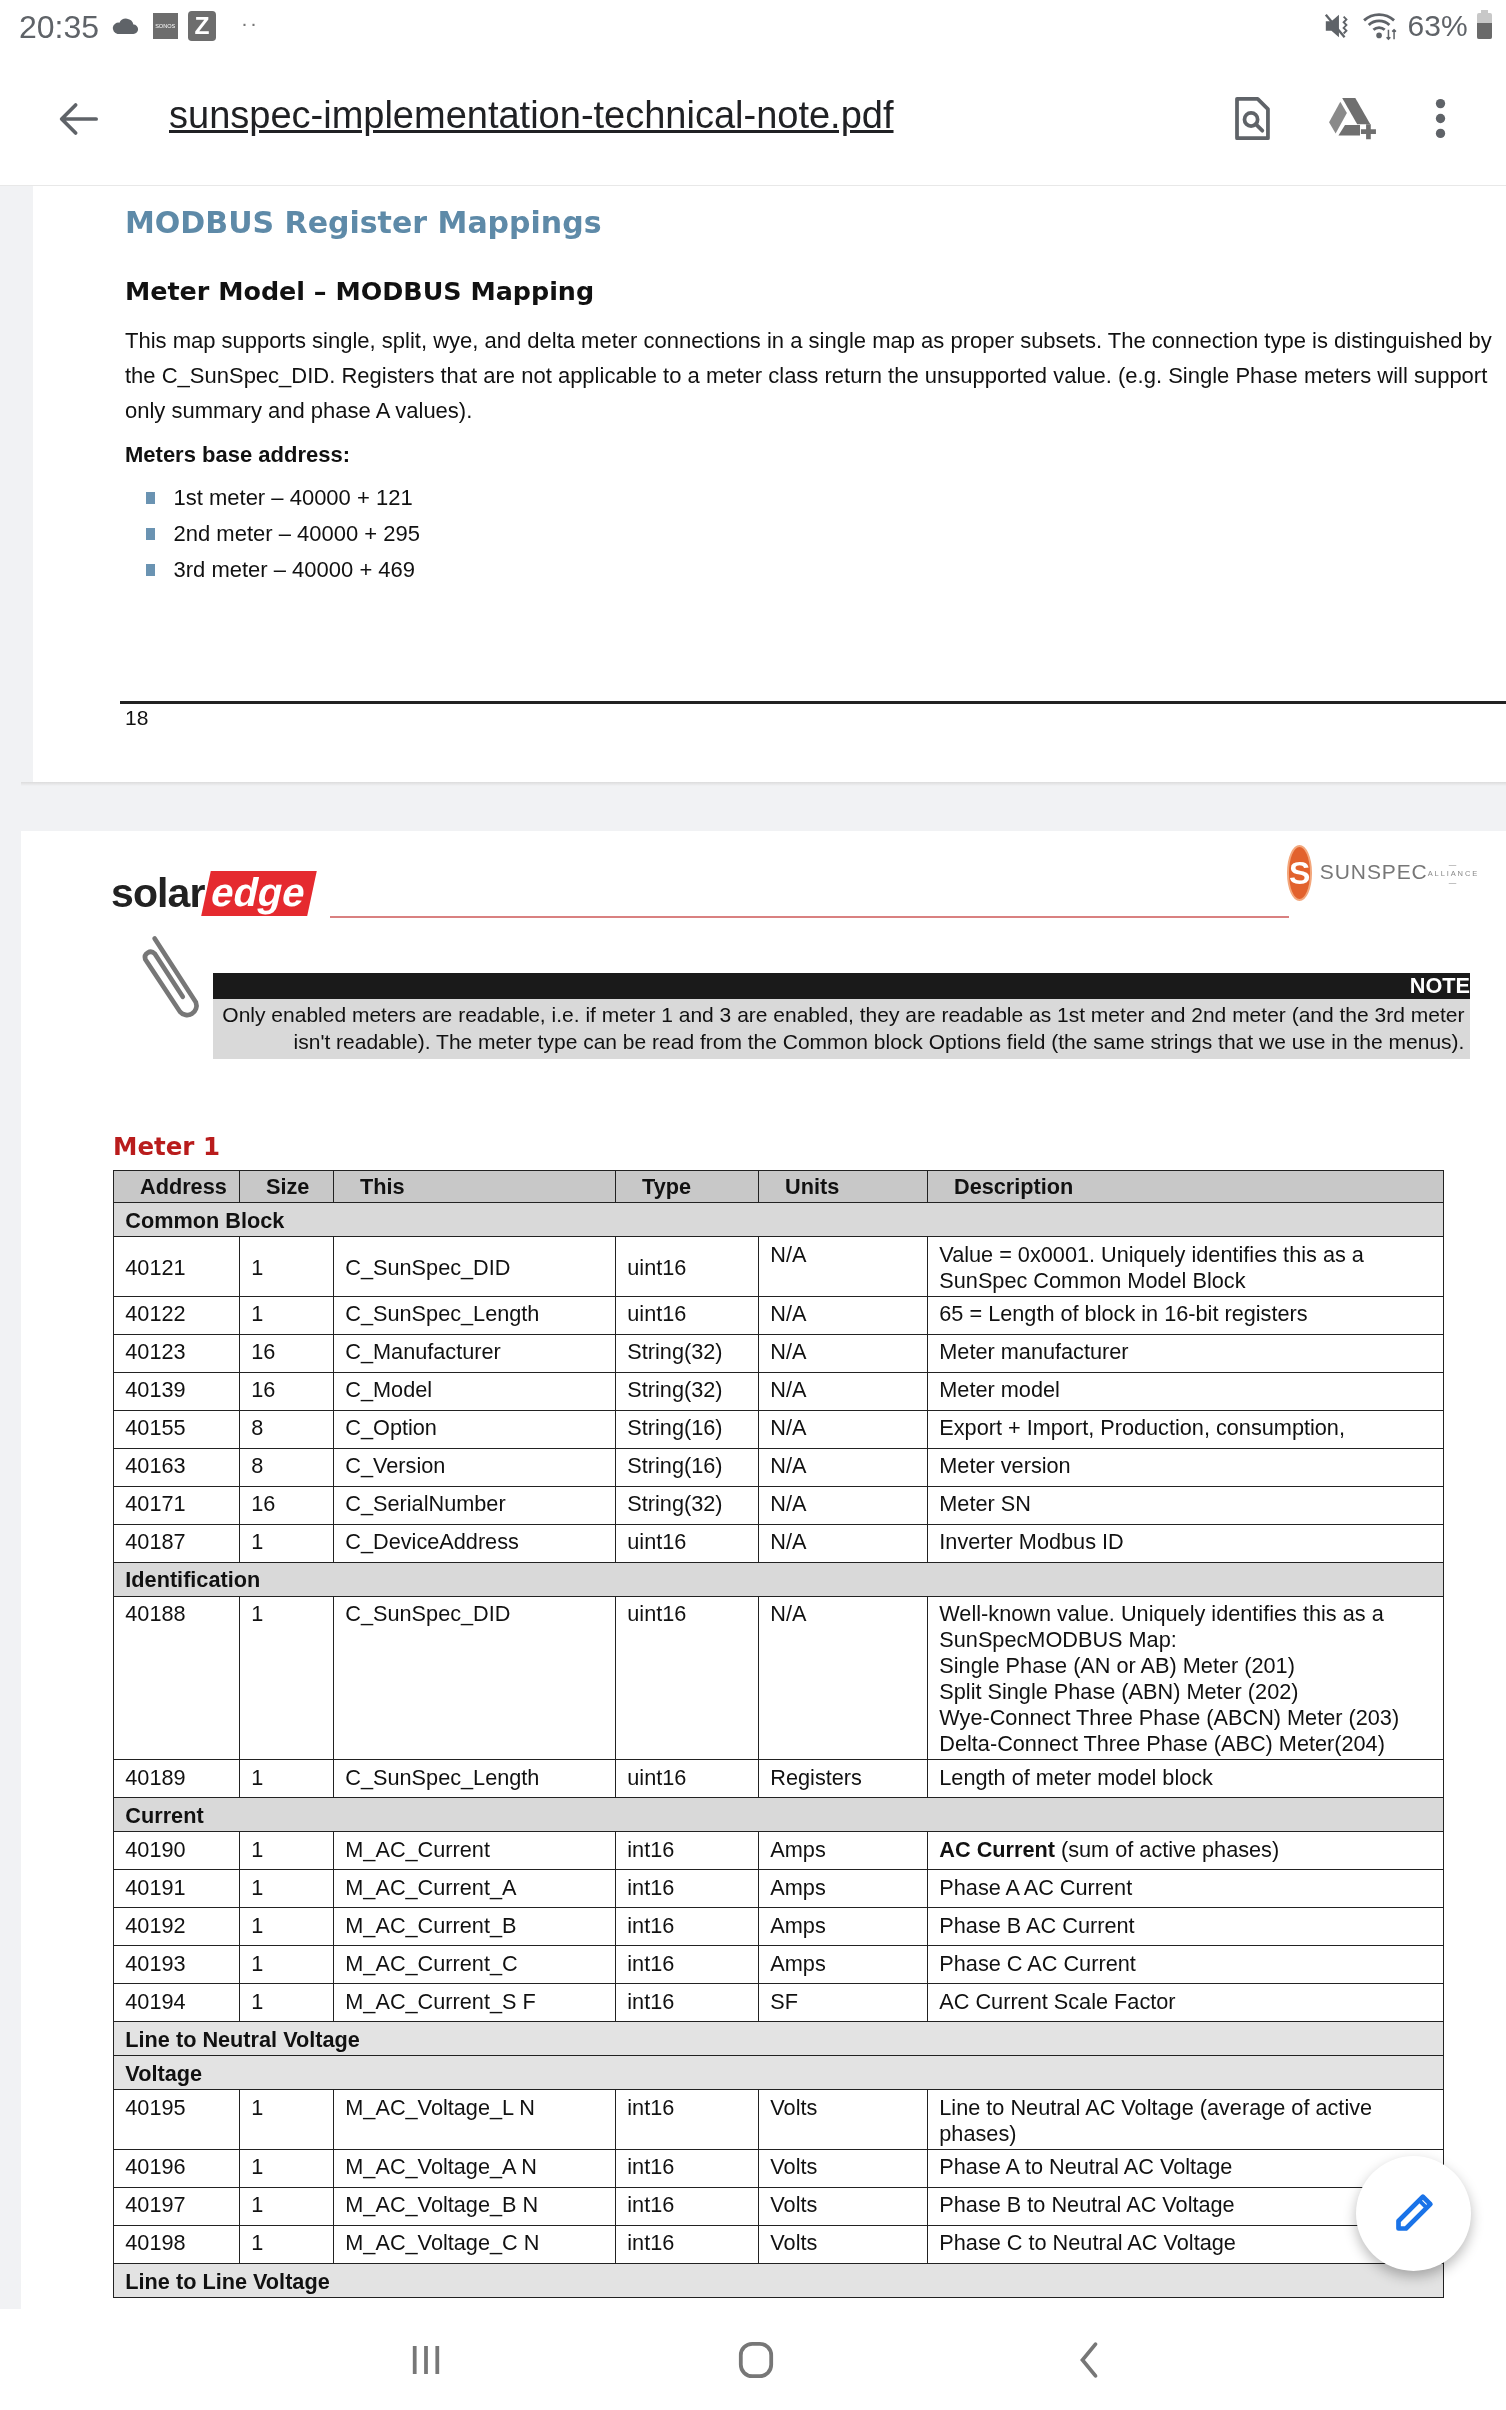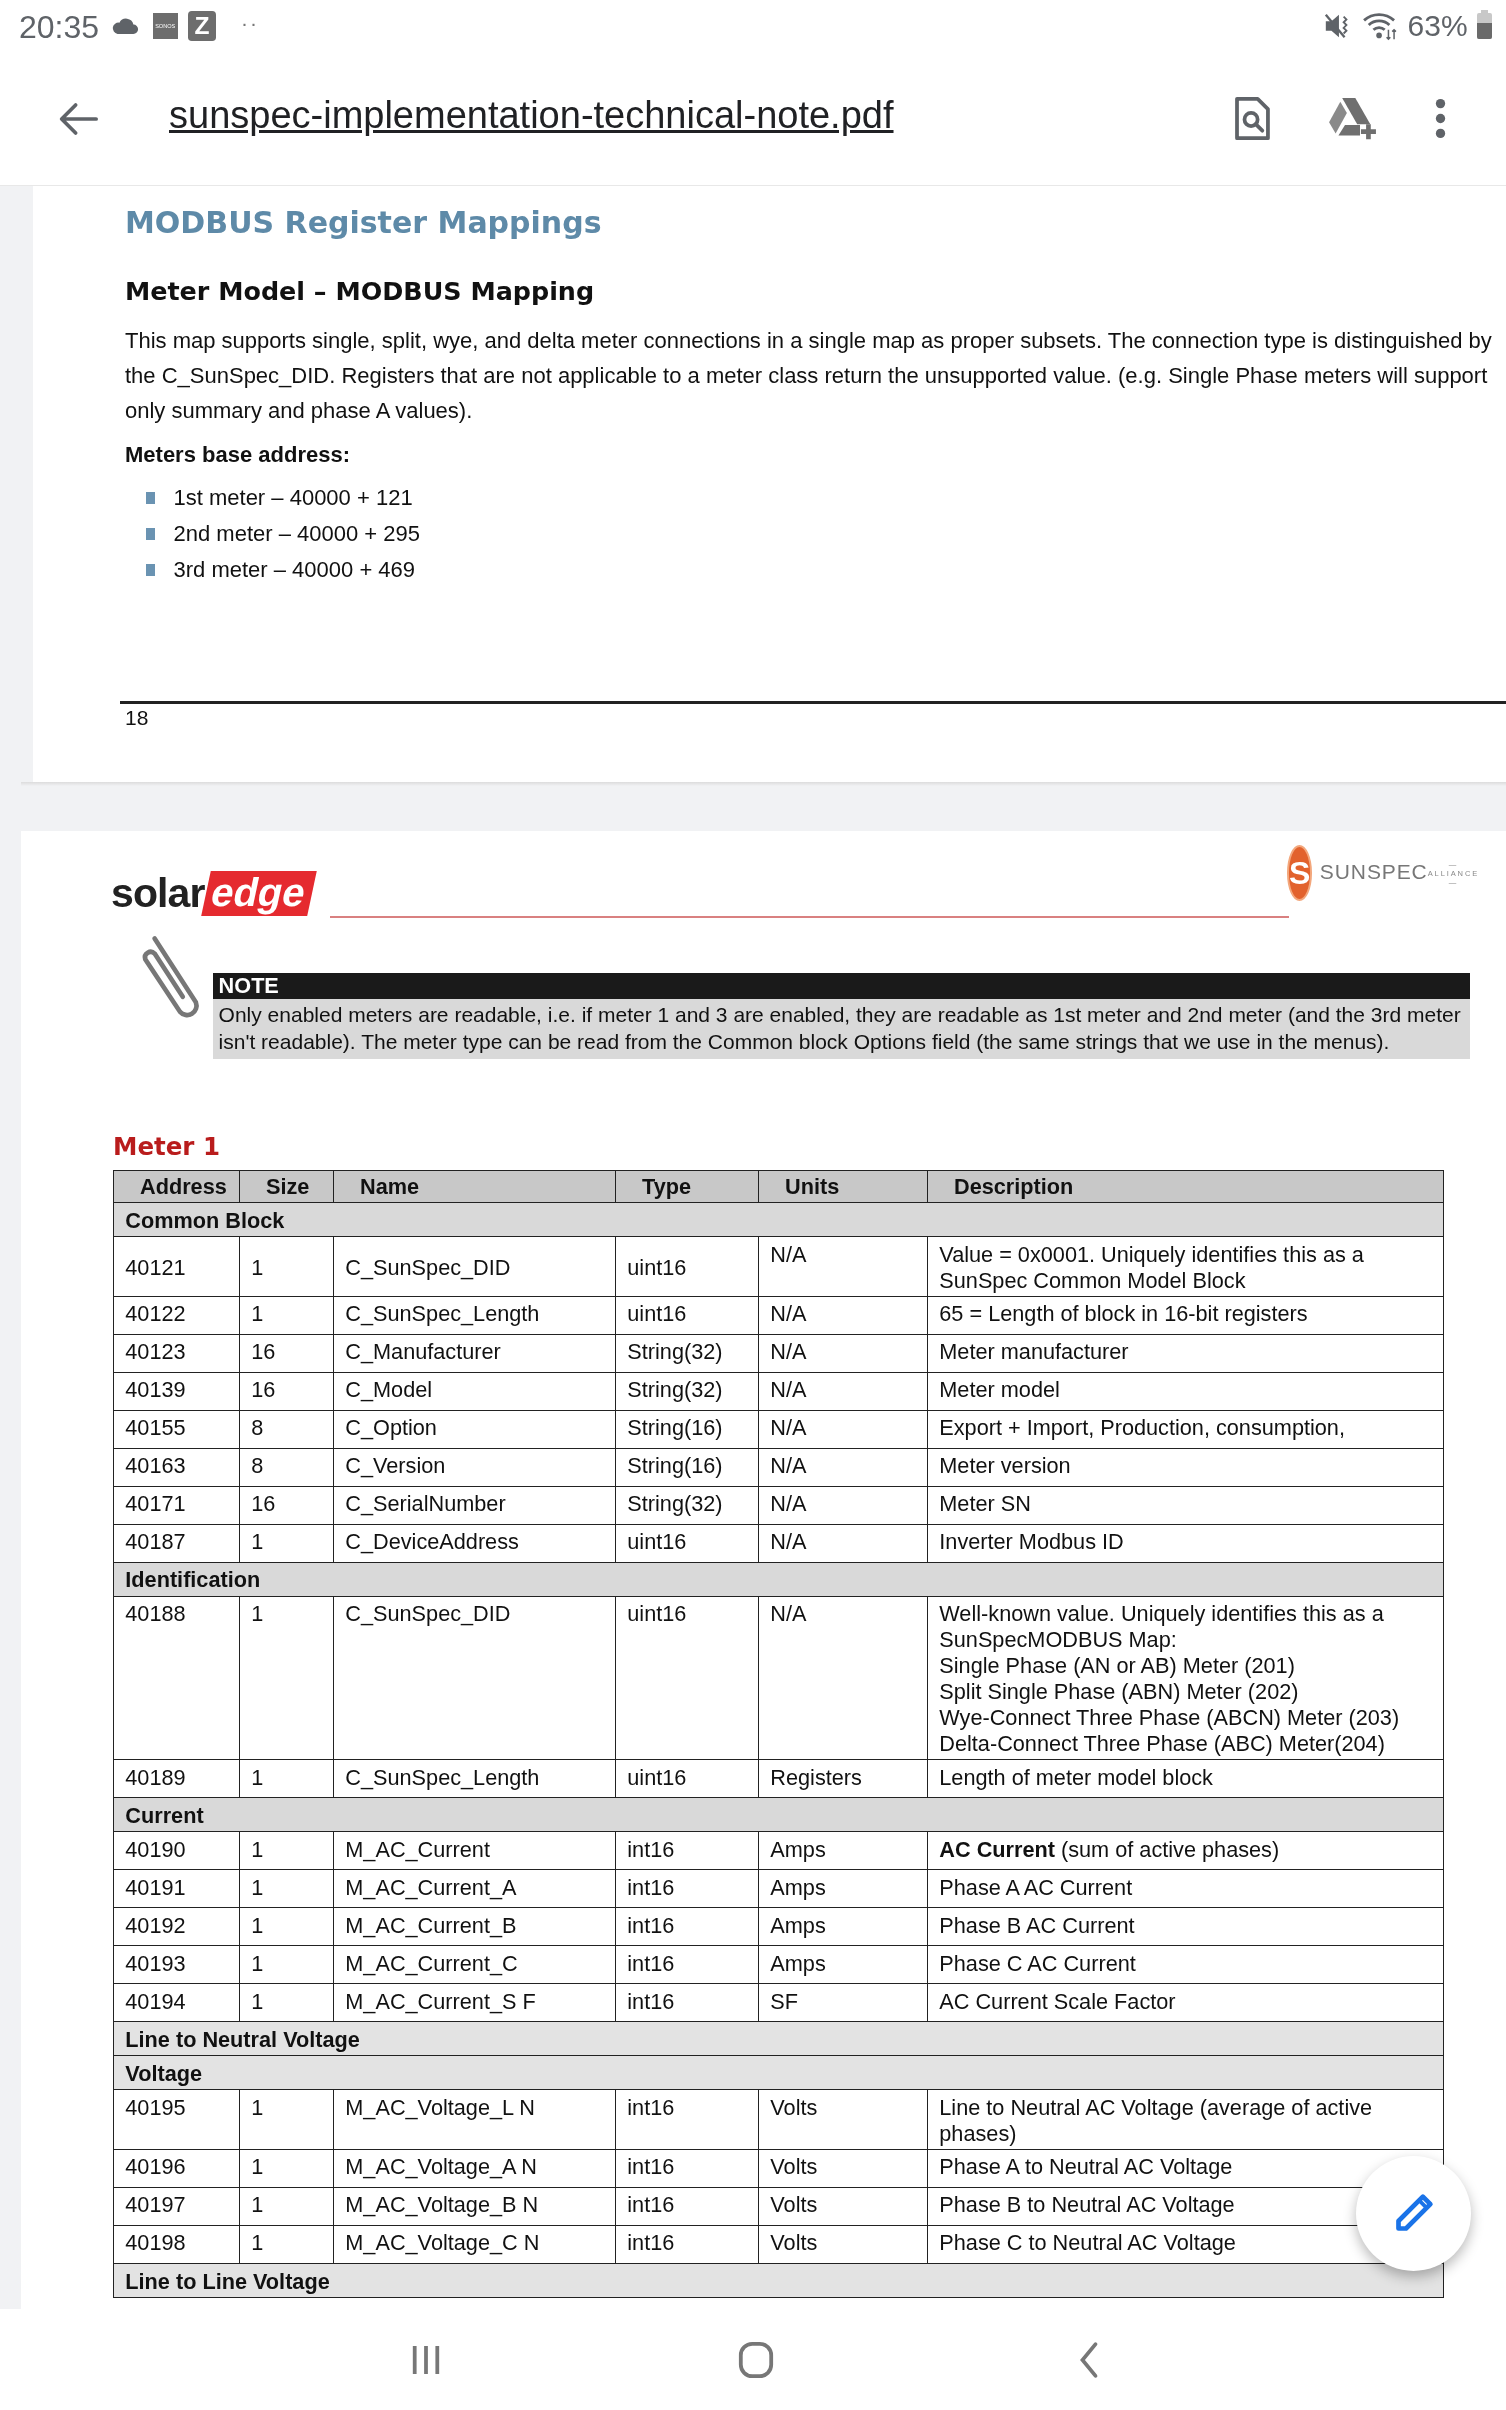--- a/index.html
+++ b/index.html
@@ -46,21 +46,21 @@
   .se-solar { font-size: 41px; font-weight: bold; color: #222; letter-spacing: -0.9px; }
   .se-edge { font-size: 40px; font-weight: bold; color: #fff; background: #e52a2f; padding: 0 7.5px 1.9px 5.6px; transform: skewX(-12deg); display: inline-block; margin-left: 1.9px; line-height: 43px; }
   .header-rule { position: absolute; left: 309px; top: 85px; width: 959px; height: 1.9px; background: #d98080; }
   .sunspec { position: absolute; left: 1266px; top: 9.4px; width: 179px; height: 66px; display: flex; align-items: center; }
   .ss-circle { width: 56px; height: 56px; border-radius: 50%; background: #e2622d; border: 2.8px solid #f3a77c; display: flex; align-items: center; justify-content: center; color: #fff; font-weight: bold; font-size: 32px; }
   .ss-text { margin-left: 7.5px; display: flex; flex-direction: row; }
   .ss-text .big { font-size: 21px; color: #777; letter-spacing: 0.9px; }
   .ss-text .small { font-size: 7.5px; color: #888; letter-spacing: 1.9px; text-align: center; }
 
   .note-icon { position: absolute; left: 113px; top: 94px; width: 75px; height: 104px; }
-  .note-box { position: absolute; left: 192px; top: 142px; width: 1257px; }
+  .note-box { position: absolute; left: 192px; top: 142px; width: 1257px; text-align: right; }
   .note-head { background: #1a1a1a; color: #fff; font-size: 21.7px; font-weight: bold; height: 26px; line-height: 26px; padding-left: 5.6px; }
   .note-body { background: #d9d9d9; font-size: 21px; line-height: 27px; color: #111; padding: 1.9px 5.6px 3.8px 5.6px; }
 
   .meter-title { position: absolute; left: 92px; top: 301px; font-family: "DejaVu Sans", sans-serif; font-weight: bold; font-size: 24.5px; color: #b91c1c; }
 
   .regtable { position: absolute; left: 92px; top: 339px; width: 1331px; border-collapse: collapse; font-size: 21.7px; color: #111; table-layout: fixed; }
   .regtable th, .regtable td { border: 1.9px solid #222; padding: 1.9px 11.3px; vertical-align: top; text-align: left; }
   .regtable th { background: #c8c8c8; font-weight: bold; height: 32px; vertical-align: middle; padding-left: 26px; }
   .regtable tr.section td { background: #d9d9d9; font-weight: bold; height: 34px; vertical-align: middle; }
   .regtable tr.sub-section td { background: #e3e3e3; }
@@ -194,21 +194,21 @@
           <col style="width:94px">
           <col style="width:282px">
           <col style="width:143px">
           <col style="width:169px">
           <col style="width:516px">
       </colgroup>
       <thead>
         <tr>
           <th>Address</th>
           <th>Size</th>
-          <th>Name</th>
+          <th>This</th>
           <th>Type</th>
           <th>Units</th>
           <th>Description</th>
         </tr>
       </thead>
       <tbody id="tbody">
           <tr class="section">
             <td colspan="6">Common Block</td>
           </tr>
           <tr>

